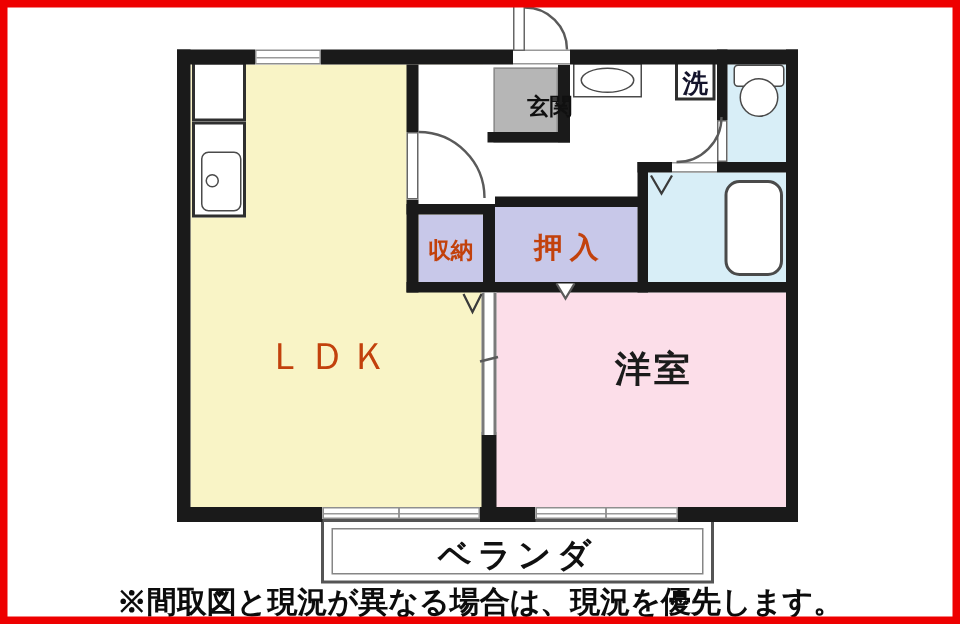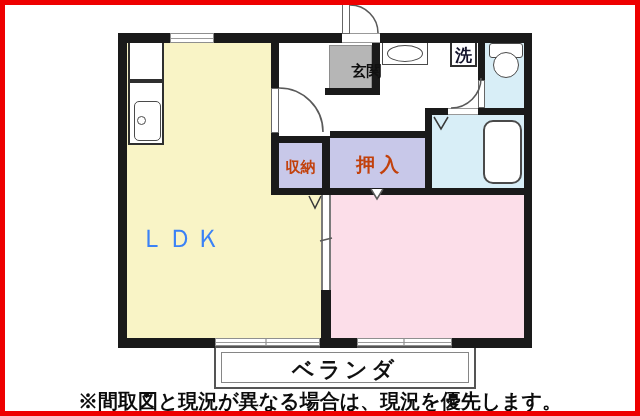--- a/index.html
+++ b/index.html
@@ -21,21 +21,21 @@
   .window{position:absolute;background:#fff;border:1px solid #8f8f8f;box-sizing:border-box;}
   .window .mid{position:absolute;left:0;right:0;top:45%;height:1px;background:#9a9a9a;}
   .sill{position:absolute;background:#fff;border-top:1px solid #999;border-bottom:1px solid #999;box-sizing:border-box;}
   .leaf{position:absolute;background:#fff;border:1px solid #666;box-sizing:border-box;}
   .slide{position:absolute;background:#fff;border-left:2px solid #7a7a7a;border-right:2px solid #7a7a7a;box-sizing:border-box;}
   
   .fix{position:absolute;background:#fff;border:2px solid #2f2f2f;box-sizing:border-box;}
   .fix-thin{position:absolute;background:#fff;border:1.5px solid #4a4a4a;box-sizing:border-box;}
   
   .lbl{position:absolute;color:#1c1c1c;white-space:nowrap;}
-  .lbl-ldk{font-family:"Liberation Serif","DejaVu Serif",serif;font-size:25px;line-height:27px;letter-spacing:3px;color:#3b82f6;}
+  .lbl-ldk{font-family:"Liberation Serif","DejaVu Serif",serif;font-size:25px;line-height:27px;letter-spacing:3px;text-align:center;color:#c2410c;}
   .lbl-western{font-weight:bold;font-size:24px;line-height:27px;letter-spacing:2px;text-align:center;color:#1b1b1b;}
   .lbl-box{font-weight:bold;color:#c2410c;text-align:center;}
   .lbl-genkan{font-weight:bold;font-size:15px;color:#101010;text-align:center;margin-left:16px;}
   .lbl-balcony{font-weight:bold;font-size:22px;letter-spacing:4px;color:#101010;text-align:center;}
   .lbl-disclaimer{font-weight:bold;font-size:20px;color:#0c0c0c;text-align:center;letter-spacing:0px;width:100%;}
   .balcony-outer{position:absolute;background:#fff;border:2px solid #555;box-sizing:border-box;}
   .balcony-inner{position:absolute;border:1px solid #868686;box-sizing:border-box;}
   .frame{position:absolute;left:0;top:0;right:0;bottom:0;border:5px solid #ee0000;box-sizing:border-box;pointer-events:none;z-index:50;}
   svg.overlay{position:absolute;left:0;top:0;z-index:20;pointer-events:none;}
   .zlab{z-index:30;}
@@ -119,20 +119,21 @@
     <polyline points="434,117 441,129 448,117" fill="none" stroke="#3a3a3a" stroke-width="1.5"></polyline>
     <line x1="320" y1="241" x2="332" y2="238" stroke="#5a5a5a" stroke-width="1.6"></line>
     <line x1="266" y1="338" x2="266" y2="346" stroke="#8f8f8f" stroke-width="1.2"></line>
     <line x1="404" y1="338" x2="404" y2="346" stroke="#8f8f8f" stroke-width="1.2"></line>
   </svg>
 
   <div class="lbl lbl-ldk zlab" style="left:140px;top:225px;width:160px;">
     <div>ＬＤＫ</div>
   </div>
   <div class="lbl lbl-western zlab" style="left:377px;top:233px;width:118px;">
+    <div>洋室</div>
   </div>
   <div class="lbl lbl-box zlab" style="left:279px;top:158px;width:43px;font-size:15px;">収納</div>
   <div class="lbl lbl-box zlab" style="left:330px;top:152px;width:95px;font-size:19px;letter-spacing:5px;text-indent:5px;">押入</div>
   <div class="lbl lbl-genkan zlab" style="left:329px;top:62px;width:43px;">玄関</div>
   <div class="lbl lbl-box zlab" style="left:450px;top:44px;width:27px;font-size:17px;color:#14142c;">洗</div>
   <div class="lbl lbl-disclaimer zlab" style="left:0px;top:388px;">※間取図と現況が異なる場合は、現況を優先します。</div>
   <div class="lbl lbl-balcony zlab" style="left:221px;top:355px;width:248px;">ベランダ</div>
 
   <div class="frame"></div>
 </div>

